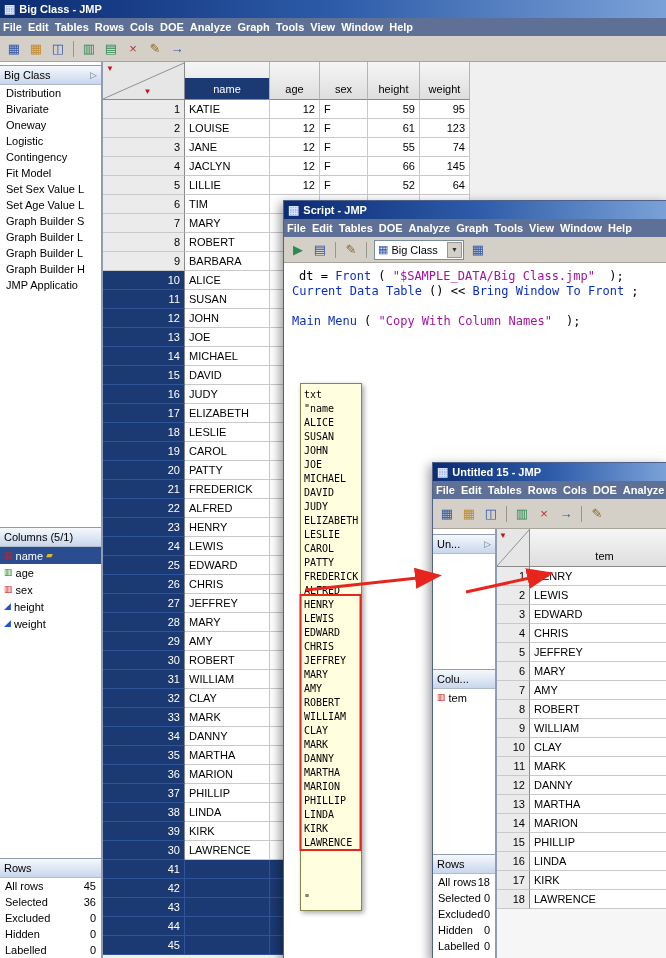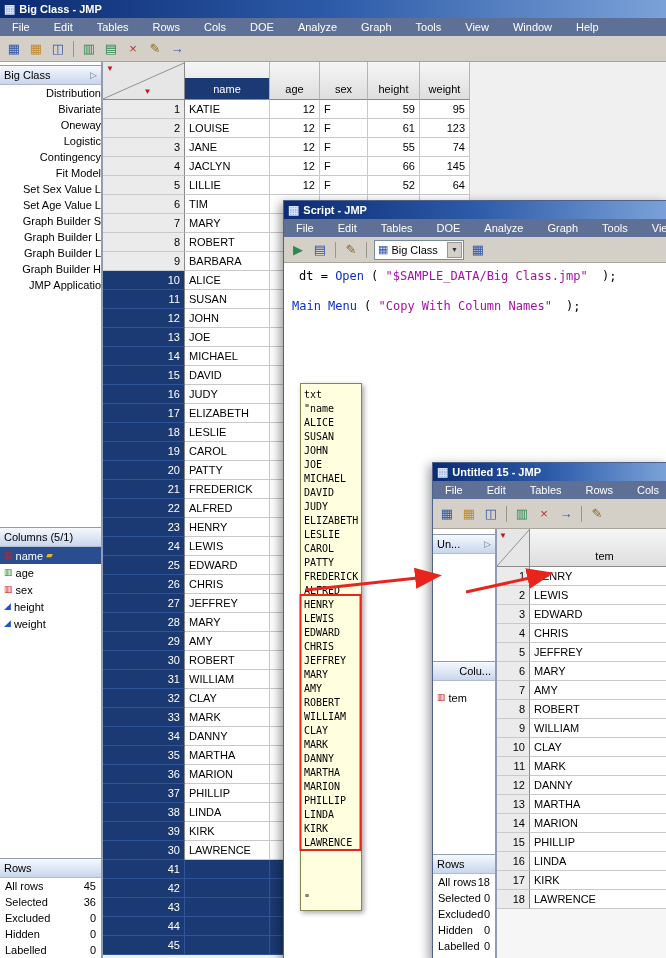--- a/index.html
+++ b/index.html
@@ -7,40 +7,40 @@
   #stage { position:relative; width:666px; height:958px; overflow:hidden; background:#d4d0c8;
            font-family:"Liberation Sans", sans-serif; font-size:11px; color:#000; }
 
   
   .titlebar { height:18px; display:flex; align-items:center; gap:4px; padding:0 4px;
               background:linear-gradient(90deg,#0b2b72,#2d5ba8 50%,#7ba2d8);
               color:#fff; font-weight:bold; white-space:nowrap; overflow:hidden; }
   .w-icon { color:#d8e4ff; font-size:12px; line-height:1; }
   .menubar { height:18px; background:#5f7096; display:flex; align-items:center;
              white-space:nowrap; overflow:hidden; }
-  .menu-item { padding:0 12px; color:#fff; line-height:18px; }
+  .menu-item { padding:0 3px; color:#fff; line-height:18px;font-weight:bold; }
   .toolbar { height:26px; background:#d4d0c8; border-bottom:1px solid #a8a49c;
              display:flex; align-items:center; padding:0 4px; gap:2px; white-space:nowrap; overflow:hidden; }
   .toolbar-tall { height:30px; }
   .tb-group { display:flex; align-items:center; gap:2px; }
   .tb-icon { width:20px; height:20px; display:flex; align-items:center; justify-content:center;
              font-size:13px; line-height:1; }
   .tb-sep { width:1px; height:16px; background:#9a968e; margin:0 3px; }
 
   
   .win-main { position:absolute; inset:0; }
   .sidebar { position:absolute; left:0; top:62px; width:103px; bottom:0; background:#fff;
              border-right:2px solid #8f9cb4; }
   .panel-header { position:absolute; left:0; right:0; height:20px;
                   background:linear-gradient(#f6f9fd,#c8d6ec);
                   border-top:1px solid #8f9cb4; border-bottom:1px solid #b0bccc;
                   display:flex; align-items:center; padding:0 4px; white-space:nowrap; overflow:hidden; }
   .discl { margin-left:auto; color:#6a7a90; font-size:9px; line-height:1; }
   .sb-list { position:absolute; left:0; right:0; }
-  .sb-item { height:16px; line-height:16px; padding-left:6px; white-space:nowrap; overflow:hidden;text-align:right; }
+  .sb-item { height:16px; line-height:16px; padding-left:6px; white-space:nowrap; overflow:hidden; }
   .col-item { height:17px; display:flex; align-items:center; gap:3px; padding-left:4px;
               white-space:nowrap; overflow:hidden; }
   .col-item.selected { background:#2a4d8f; color:#fff; }
   .col-icon { font-size:9px; line-height:1; }
   .tag-icon { color:#e0b830; font-size:9px; line-height:1; }
   .stat-row { height:16px; display:flex; align-items:center; justify-content:space-between; padding:0 5px; }
 
   .grid { position:absolute; left:103px; top:62px; right:0; bottom:0; background:#f0f0f0; overflow:hidden; }
   .hdr { position:absolute; left:0; top:0; height:38px; display:flex; }
   .corner { width:82px; height:38px; background:#e6e6e6; position:relative; flex:none;
@@ -624,21 +624,22 @@
       <div class="combo">
         <span class="combo-icon">▦</span>
         <span class="combo-text">Big Class</span>
         <span class="combo-arrow">▼</span>
       </div>
       <div class="tb-group" id="script-toolbar-right">
           <div class="tb-icon" style="color: rgb(47, 85, 168);">▦</div>
         </div>
     </div>
     <div class="script-body" id="script-body">
-        <div class="s-line"><span class="tk-p">dt = </span><span class="tk-f">Open</span><span class="tk-p">( </span><span class="tk-s">"$SAMPLE_DATA/Big Class.jmp"</span><span class="tk-p"> );</span></div>
+        <div class="s-line"><span class="tk-p">dt = </span><span class="tk-f">Front</span><span class="tk-p">( </span><span class="tk-s">"$SAMPLE_DATA/Big Class.jmp"</span><span class="tk-p"> );</span></div>
+        <div class="s-line"><span class="tk-f">Current Data Table</span><span class="tk-p">() &lt;&lt; </span><span class="tk-f">Bring Window To Front</span><span class="tk-p">;</span></div>
         <div class="s-line">&nbsp;</div>
         <div class="s-line"><span class="tk-f">Main Menu</span><span class="tk-p">( </span><span class="tk-s">"Copy With Column Names"</span><span class="tk-p"> );</span></div>
       </div>
   </div>
 
   <div class="clip-tip" id="clip-tip">
       <div class="tip-line">txt</div>
       <div class="tip-line">"name</div>
       <div class="tip-line">ALICE</div>
       <div class="tip-line">SUSAN</div>
@@ -701,21 +702,21 @@
         <div class="tb-icon" style="color: rgb(47, 85, 168);">→</div>
         <div class="tb-sep"></div>
         <div class="tb-icon" style="color: rgb(138, 106, 32);">✎</div>
       </div>
 
     <div class="u-sidebar">
       <div class="panel-header" style="top:5px;">
         <span>Un...</span>
         <span class="discl">▷</span>
       </div>
-      <div class="panel-header" style="top:132px;justify-content:flex-end;">
+      <div class="panel-header" style="top:140px;">
         <span>Colu...</span>
       </div>
       <div class="sb-list" id="unt-columns" style="top:160px;">
           <div class="col-item">
             <div class="col-icon" style="color: rgb(204, 34, 34);">▥</div>
             <div class="col-label">tem</div>
           </div>
         </div>
       <div class="panel-header" style="top:325px;">
         <span>Rows</span>

